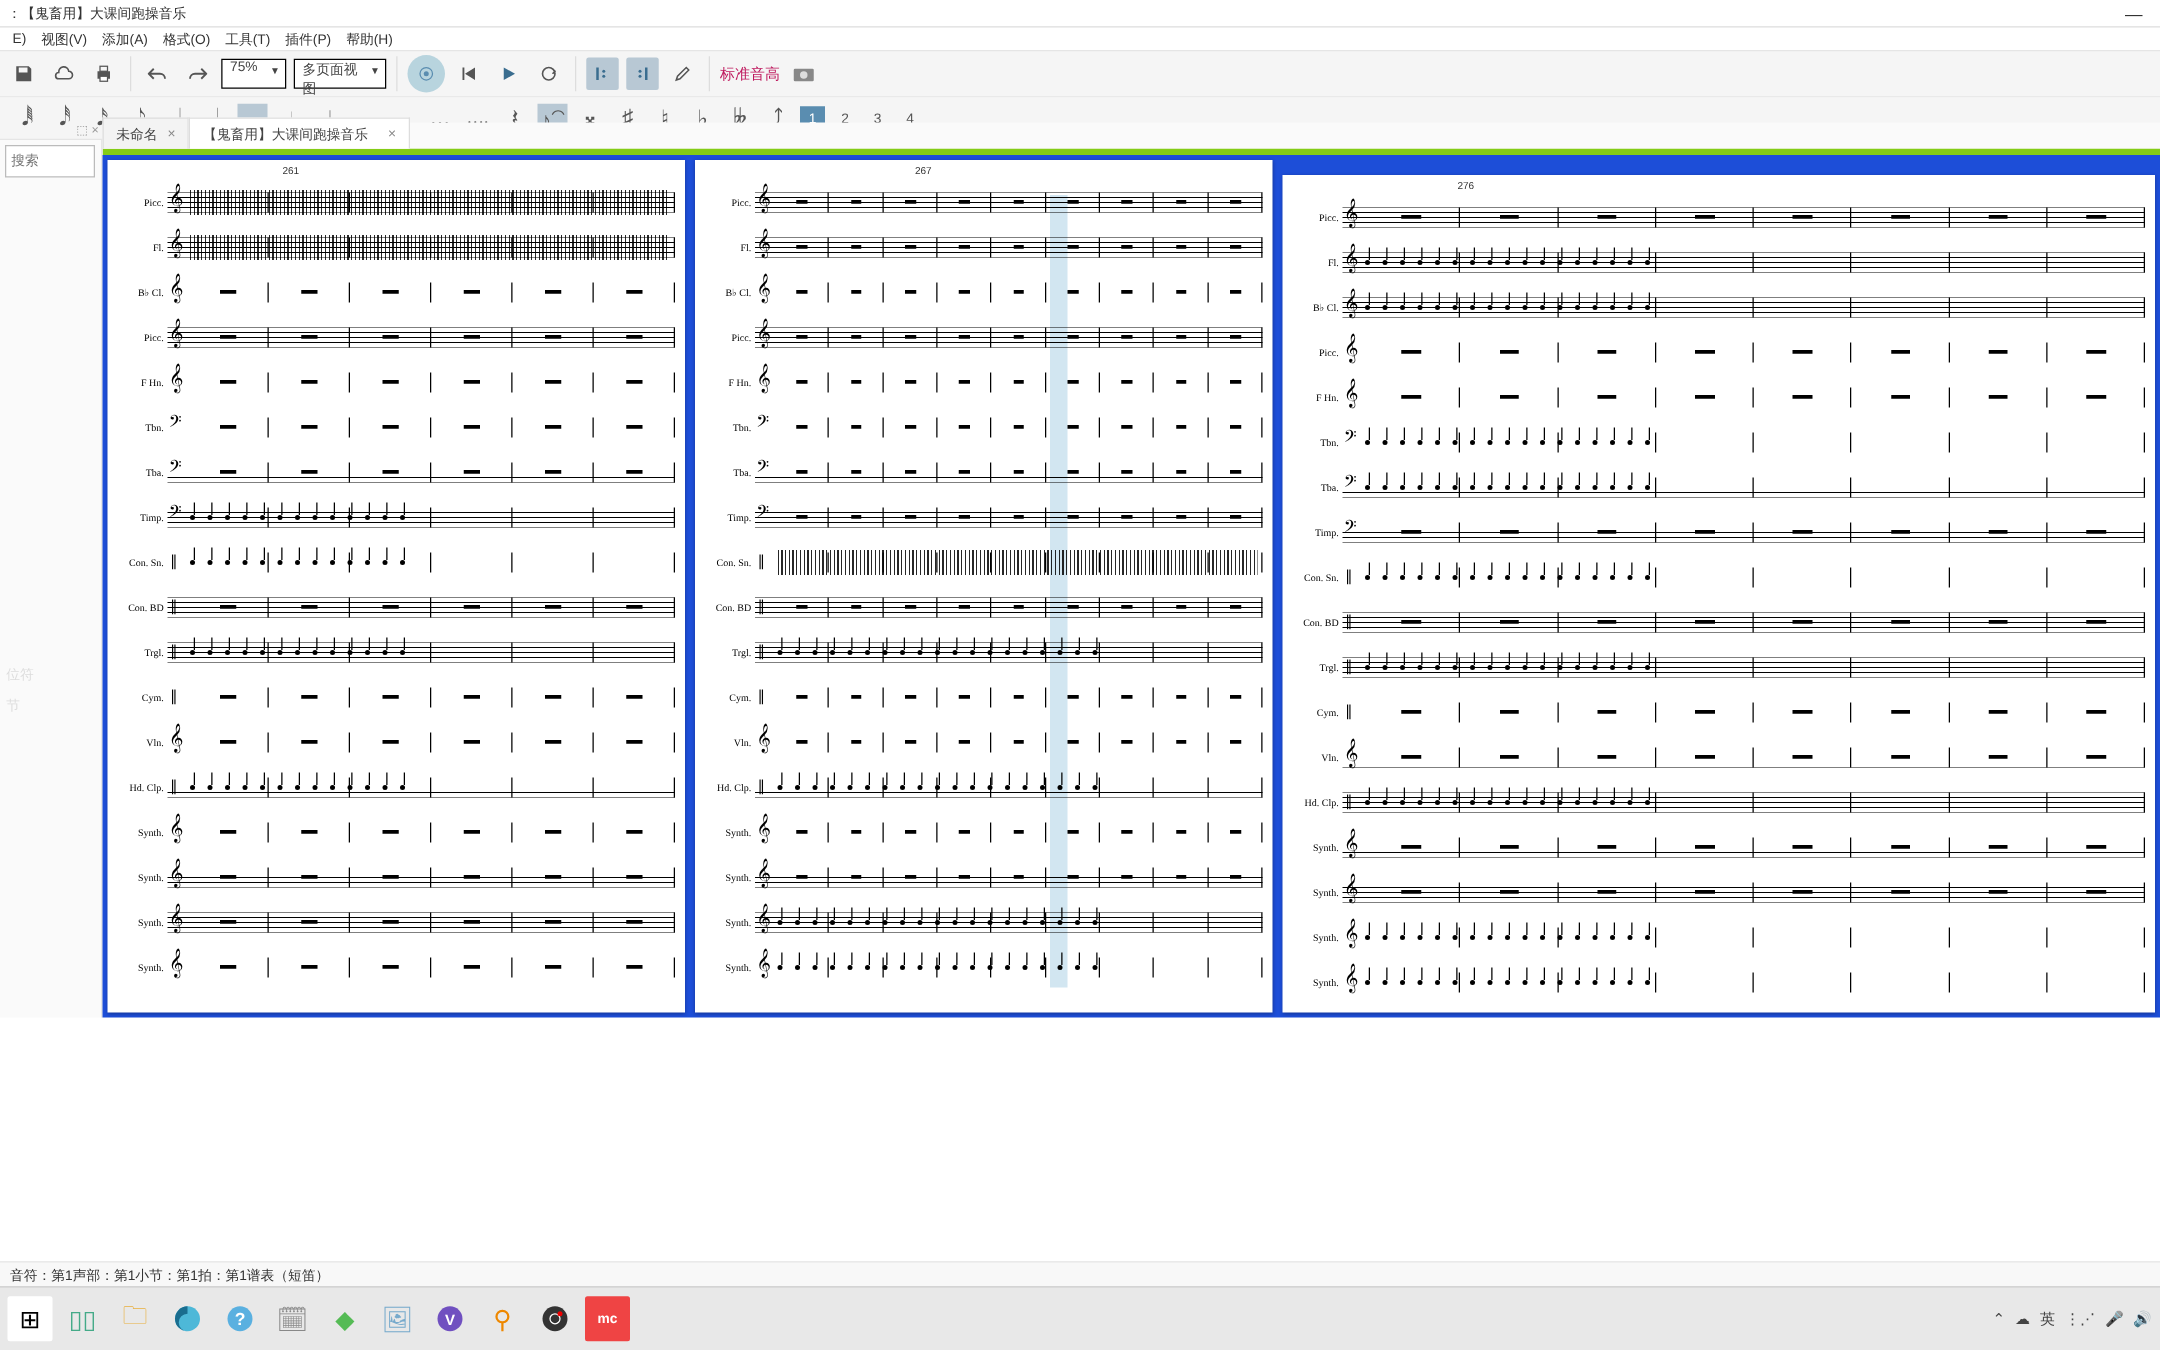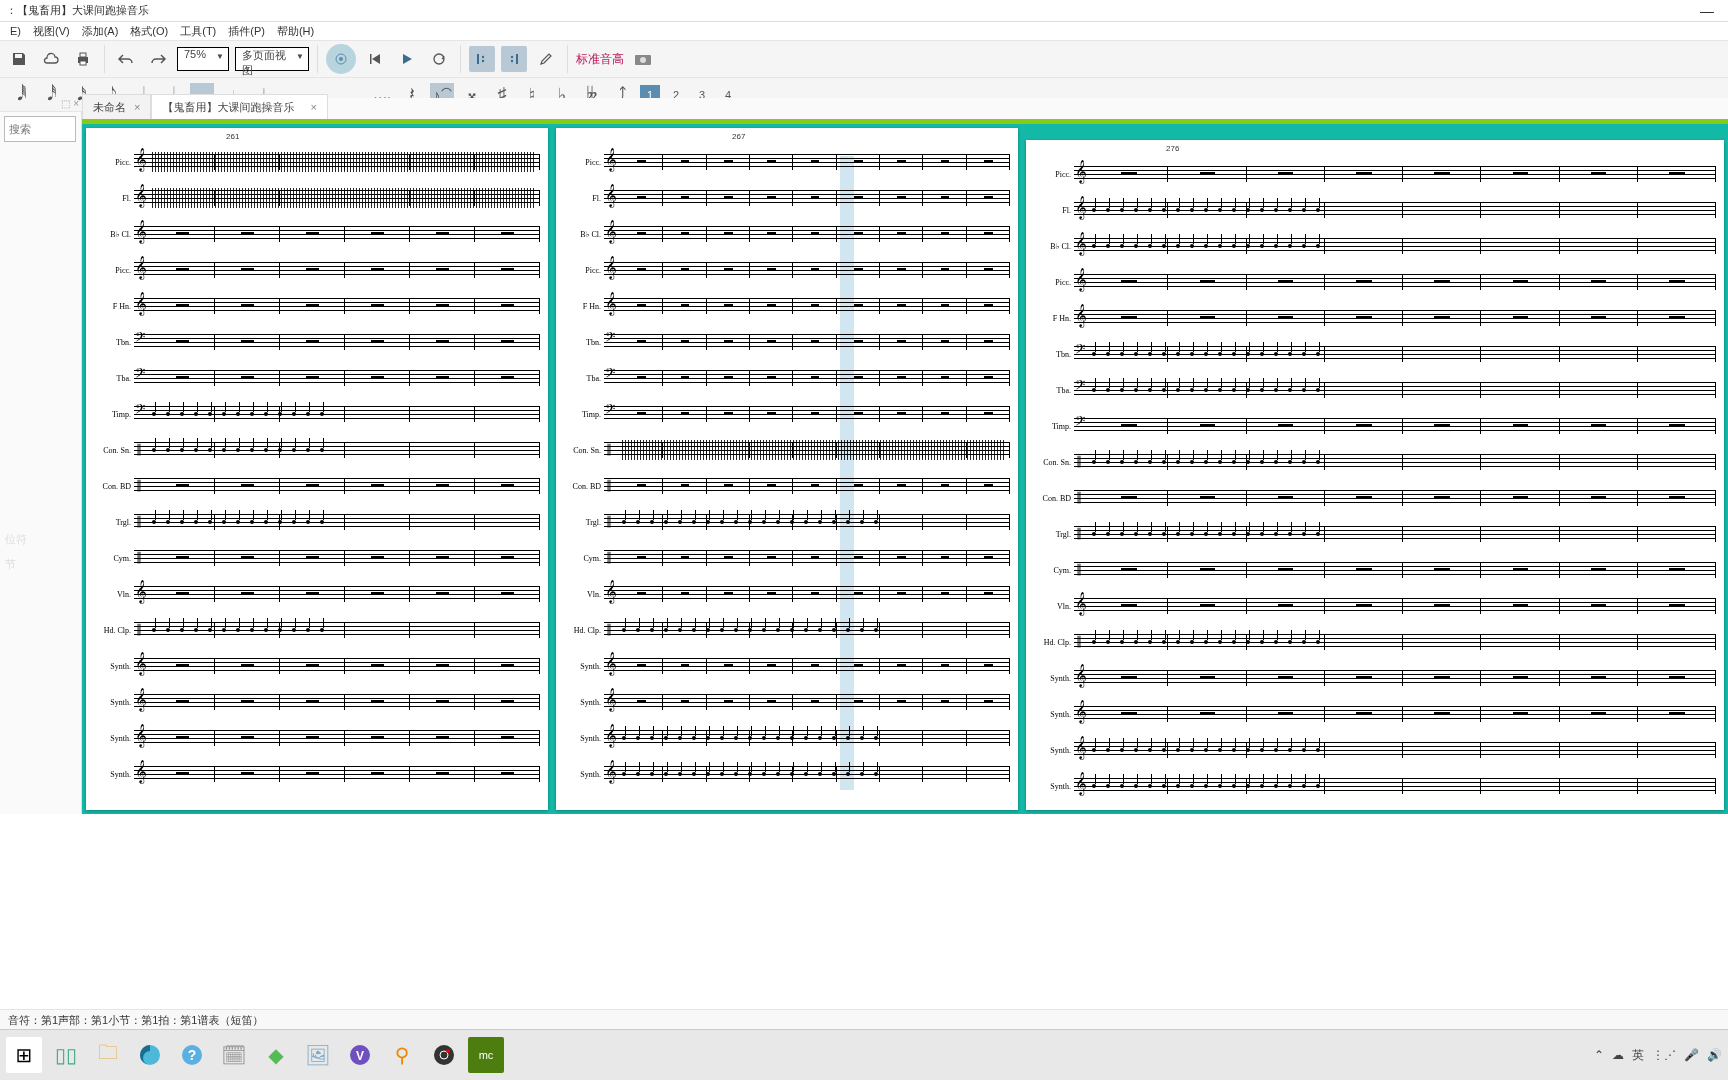--- a/index.html
+++ b/index.html
@@ -22,21 +22,21 @@
 .voicebtn{width:20px;height:20px;font-size:11px;display:flex;align-items:center;justify-content:center;}
 .voicebtn.cur{background:#5a8db0;color:#fff;}
 .leftpane { position:absolute; left:0; top:112px; width:82px; height:702px; border-right:1px solid #e0e0e0; background:#fafafa; }
 .leftpane .search{ margin:4px; width:72px; height:20px; border:1px solid #bbb; font-size:11px; padding:12px 4px; color:#aaa;}
 .close-pane{position:absolute;top:-14px;right:2px;font-size:10px;color:#999;}
 .vertlbl{position:absolute;left:5px;color:#ddd;font-size:11px;}
 .tabs { position:absolute; left:82px; top:98px; height:26px; display:flex; align-items:flex-end; border-bottom:5px solid #84cc16; width:calc(100% - 82px); background:#fafafa;}
 .tab { height:25px; padding:4px 10px; font-size:11px; display:flex; gap:8px; align-items:center; border:1px solid #ddd; border-bottom:none; background:#f3f3f3; color:#444;}
 .tab.active { background:#fff;gap:16px; }
 .tab .tx{font-size:11px;color:#888;}
-.scorearea { position:absolute; left:82px; top:124px; width:calc(100% - 82px); height:690px; background:#14b8a6; overflow:hidden; display:flex; gap:8px; padding:4px;}
+.scorearea { position:absolute; left:82px; top:124px; width:calc(100% - 82px); height:690px; background:#1d4ed8; overflow:hidden; display:flex; gap:8px; padding:4px;}
 .page { background:#fff; padding:18px 8px 22px 8px; position:relative; box-shadow:0 1px 3px rgba(0,0,0,0.3);}
 .page.p1{width:462px;} .page.p2{width:462px;} .page.p3{flex:1;margin-top:12px;}
 .measnum{position:absolute;top:4px;font-size:8px;color:#333;}
 .page.p1 .measnum{left:140px;} .page.p2 .measnum{left:140px;margin-left:36px;} .page.p3 .measnum{left:140px;}
 .staffrow{display:flex;align-items:center;height:32px;margin-bottom:4px;}
 .instlbl{width:40px;text-align:right;font-size:8px;font-family:serif;color:#000;padding-right:3px;}
 .staff{flex:1;height:24px;position:relative;}
 .staff::before{content:"";position:absolute;left:0;right:0;top:4px;height:16px;background:repeating-linear-gradient(to bottom,#000 0,#000 0.6px,transparent 0.6px,transparent 4px);}
 .clef{position:absolute;left:1px;top:-2px;font-size:20px;font-family:serif;color:#000;}
 .bass .clef{top:0;font-size:16px;}
@@ -1746,21 +1746,21 @@
       </svg>
     </div>
   <div class="tbicon" style="color:#e80;">⚲</div>
   <div class="tbicon">
       <svg width="22" height="22" viewBox="0 0 22 22">
         <circle cx="11" cy="11" r="10" fill="#333"></circle>
         <circle cx="11" cy="11" r="4" fill="none" stroke="#fff"></circle>
         <circle cx="15" cy="7" r="2" fill="#e00"></circle>
       </svg>
     </div>
-  <div class="tbicon" style="background:#4d7c0f;color:#fff;font-size:11px;font-weight:normal;">mc</div>
+  <div class="tbicon" style="background:#ef4444;color:#fff;font-size:11px;font-weight:bold;">mc</div>
   <div class="tray">
     <span>⌃</span>
     <span>☁</span>
     <span>英</span>
     <span>⋮⋰</span>
     <span>🎤</span>
     <span>🔊</span>
   </div>
 </div>
 

